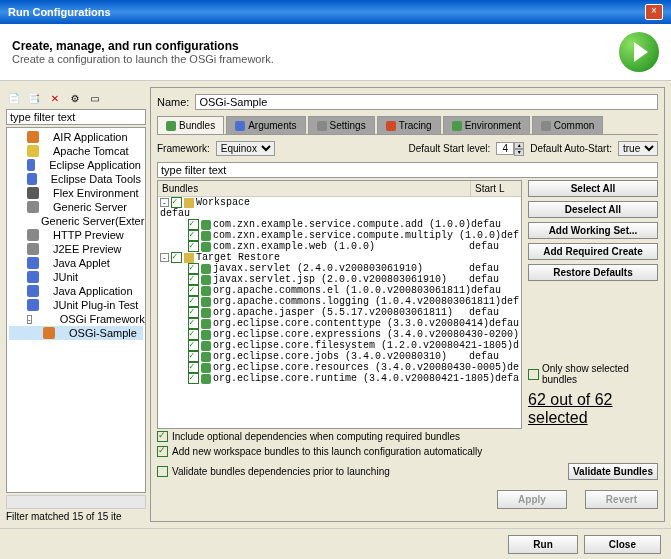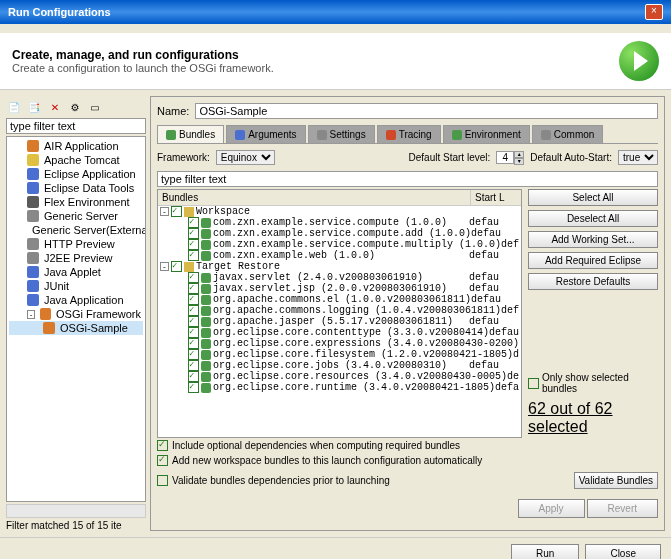--- a/index.html
+++ b/index.html
@@ -1,31 +1,31 @@
 <!DOCTYPE html>
 <html><head>
 <meta charset="utf-8">
 <style>
   * { box-sizing: border-box; margin: 0; padding: 0; }
   body { font-family: Tahoma, Arial, sans-serif; font-size: 11px; background: #ece9d8; width: 671px; height: 559px; overflow: hidden; }
   .titlebar { background: linear-gradient(to bottom, #0058c8, #3d8ee8, #0058c8); color: white; padding: 4px 8px; height: 24px; display: flex; align-items: center; justify-content: space-between; }
   .titlebar .title { font-weight: bold; }
   .titlebar .close { width: 18px; height: 16px; background: #d04a2a; border: 1px solid #fff; border-radius: 2px; text-align: center; line-height: 12px; font-size: 10px; cursor: pointer; }
-  .header { background: white; padding: 8px 12px; border-bottom: 1px solid #ccc; display: flex; align-items: center; justify-content: space-between; margin-top: 9px; }
+  .header { background: white; padding: 8px 12px; border-bottom: 1px solid #ccc; display: flex; align-items: center; justify-content: space-between; }
   .header .title { font-weight: bold; font-size: 12px; }
   .header .subtitle { color: #555; }
   .run-icon { width: 40px; height: 40px; border-radius: 50%; background: radial-gradient(circle at 30% 30%, #8ae060, #1a8a1a); display: flex; align-items: center; justify-content: center; }
   .run-icon::after { content: ""; border-left: 14px solid white; border-top: 10px solid transparent; border-bottom: 10px solid transparent; margin-left: 4px; }
   .body { display: flex; height: calc(559px - 24px - 52px - 36px); padding: 6px; gap: 4px; }
   .left-pane { width: 140px; display: flex; flex-direction: column; }
   .toolbar { display: flex; gap: 2px; padding: 2px 0; }
   .toolbar .tbtn { width: 18px; height: 18px; border: 1px solid transparent; display: flex; align-items: center; justify-content: center; font-size: 10px; }
   .filter-input { width: 100%; border: 1px solid #999; padding: 1px 3px; font-size: 11px; margin-bottom: 2px; }
   .tree { border: 1px solid #999; background: white; flex: 1; overflow: auto; padding: 2px; }
-  .tree-item { padding: 1px 2px; white-space: nowrap; display: flex; align-items: center; gap: 5px; }
+  .tree-item { padding: 1px 2px; white-space: nowrap; display: flex; align-items: center; gap: 14px; }
   .tree-item.selected { background: #cce4f7; }
   .tree-item.indent1 { padding-left: 18px; }
   .tree-item.indent2 { padding-left: 34px; }
   .ticon { width: 12px; height: 12px; display: inline-block; border-radius: 2px; }
   .expander { width: 9px; height: 9px; border: 1px solid #888; font-size: 8px; line-height: 7px; text-align: center; display: inline-block; }
   .filter-status { font-size: 10px; padding-top: 2px; white-space: nowrap; overflow: hidden; }
   .scrollbar-h { height: 14px; background: #e8e8e8; border: 1px solid #ccc; margin-top: 2px; }
   .right-pane { flex: 1; border: 1px solid #999; background: #ece9d8; padding: 6px; display: flex; flex-direction: column; overflow: hidden; }
   .name-row { display: flex; align-items: center; gap: 6px; margin-bottom: 6px; }
   .name-row input { flex: 1; border: 1px solid #999; padding: 1px 3px; font-size: 11px; }
@@ -47,25 +47,25 @@
   .bundle-header .col1 { flex: 1; padding: 2px 4px; border-right: 1px solid #ccc; }
   .bundle-header .col2 { width: 50px; padding: 2px 4px; }
   .bundle-list { flex: 1; overflow-y: auto; overflow-x: auto; font-family: "Courier New", monospace; font-size: 10px; }
   .bundle-row { display: flex; padding: 0 2px; white-space: nowrap; }
   .bundle-row .brow-main { flex: 1; display: flex; align-items: center; gap: 2px; }
   .bundle-row .brow-start { width: 50px; overflow: hidden; }
   .bundle-row.group { font-weight: normal; }
   .check { width: 11px; height: 11px; border: 1px solid #2a7a2a; display: inline-block; position: relative; flex-shrink: 0; }
   .check.checked::after { content: "✓"; color: #2a7a2a; font-size: 9px; position: absolute; top: -2px; left: 0; }
   .bundle-buttons { width: 130px; display: flex; flex-direction: column; gap: 4px; }
-  .btn { border: 1px solid #888; background: linear-gradient(to bottom, #fefefe, #e2e2e2); padding: 2px 4px; font-size: 10px; text-align: center; cursor: pointer; }
+  .btn { border: 1px solid #888; background: linear-gradient(to bottom, #fefefe, #e2e2e2); padding: 2px 4px; font-size: 10px; text-align: center; cursor: pointer; font-weight: bold; }
   .btn:disabled, .btn.disabled { color: #999; }
   .counter { font-size: 16px; padding: 2px 0; text-decoration: underline; }
   .check-row { display: flex; align-items: center; gap: 4px; padding: 2px 0; font-size: 10px; }
-  .bottom-buttons { display: flex; justify-content: flex-end; gap: 2px; padding: 6px 0; }
+  .bottom-buttons { display: flex; justify-content: flex-end; gap: 18px; padding: 6px 0; }
   .footer { padding: 6px 10px; display: flex; justify-content: flex-end; gap: 6px; border-top: 1px solid #ccc; }
   .footer .btn { padding: 3px 24px; }
   .validate-row { display: flex; align-items: center; justify-content: space-between; padding: 4px 0; }
   .only-show { display: flex; align-items: center; gap: 3px; font-size: 10px; }
 </style>
 </head>
 <body>
 
 <div class="titlebar">
   <span class="title">Run Configurations</span>
@@ -131,20 +131,24 @@
           <span class="ticon" style="background: rgb(74, 111, 208);"></span>
           <span>Java Applet</span>
         </div>
         <div class="tree-item indent1">
           <span class="ticon" style="background: rgb(74, 111, 208);"></span>
           <span>JUnit</span>
         </div>
         <div class="tree-item indent1">
           <span class="ticon" style="background: rgb(74, 111, 208);"></span>
           <span>Java Application</span>
+        </div>
+        <div class="tree-item indent1">
+          <span class="ticon" style="background: rgb(74, 111, 208);"></span>
+          <span>JUnit Plug-in Test</span>
         </div>
         <div class="tree-item indent1">
           <span class="expander">-</span>
           <span class="ticon" style="background: rgb(217, 122, 42);"></span>
           <span>OSGi Framework</span>
         </div>
         <div class="tree-item indent2 selected">
           <span class="ticon" style="background: rgb(217, 122, 42);"></span>
           <span>OSGi-Sample</span>
         </div>
@@ -215,25 +219,20 @@
               <div class="bundle-row group">
                 <div class="brow-main">
                   <span class="expander">-</span> 
                   <span class="check checked"></span> 
                   <span style="width:10px;height:10px;background:#d9b84a;display:inline-block"></span> 
                   <span>Workspace</span>
                 </div>
                 <div class="brow-start"></div>
               </div>
               <div class="bundle-row">
-                <div class="brow-main" style="padding-left:28px">
-                  <span class="check checked"></span> 
-                  <span style="width:10px;height:10px;background:#4a9a4a;border-radius:2px;display:inline-block"></span> 
-                  <span>com.zxn.example.service.compute (1.0.0)</span>
-                </div>
                 <div class="brow-start">defau</div>
               </div>
               <div class="bundle-row">
                 <div class="brow-main" style="padding-left:28px">
                   <span class="check checked"></span> 
                   <span style="width:10px;height:10px;background:#4a9a4a;border-radius:2px;display:inline-block"></span> 
                   <span>com.zxn.example.service.compute.add (1.0.0)</span>
                 </div>
                 <div class="brow-start">defau</div>
               </div>
@@ -350,21 +349,21 @@
                 </div>
                 <div class="brow-start">defau</div>
               </div>
             </div>
         </div>
       </div>
       <div class="bundle-buttons">
         <button class="btn">Select All</button>
         <button class="btn">Deselect All</button>
         <button class="btn">Add Working Set...</button>
-        <button class="btn">Add Required Eclipse</button>
+        <button class="btn">Add Required Create</button>
         <button class="btn">Restore Defaults</button>
         <div style="flex:1"></div>
         <div class="only-show">
           <span class="check"></span>
           <span>Only show selected bundles</span>
         </div>
         <div class="counter">62 out of 62 selected</div>
       </div>
     </div>
 

